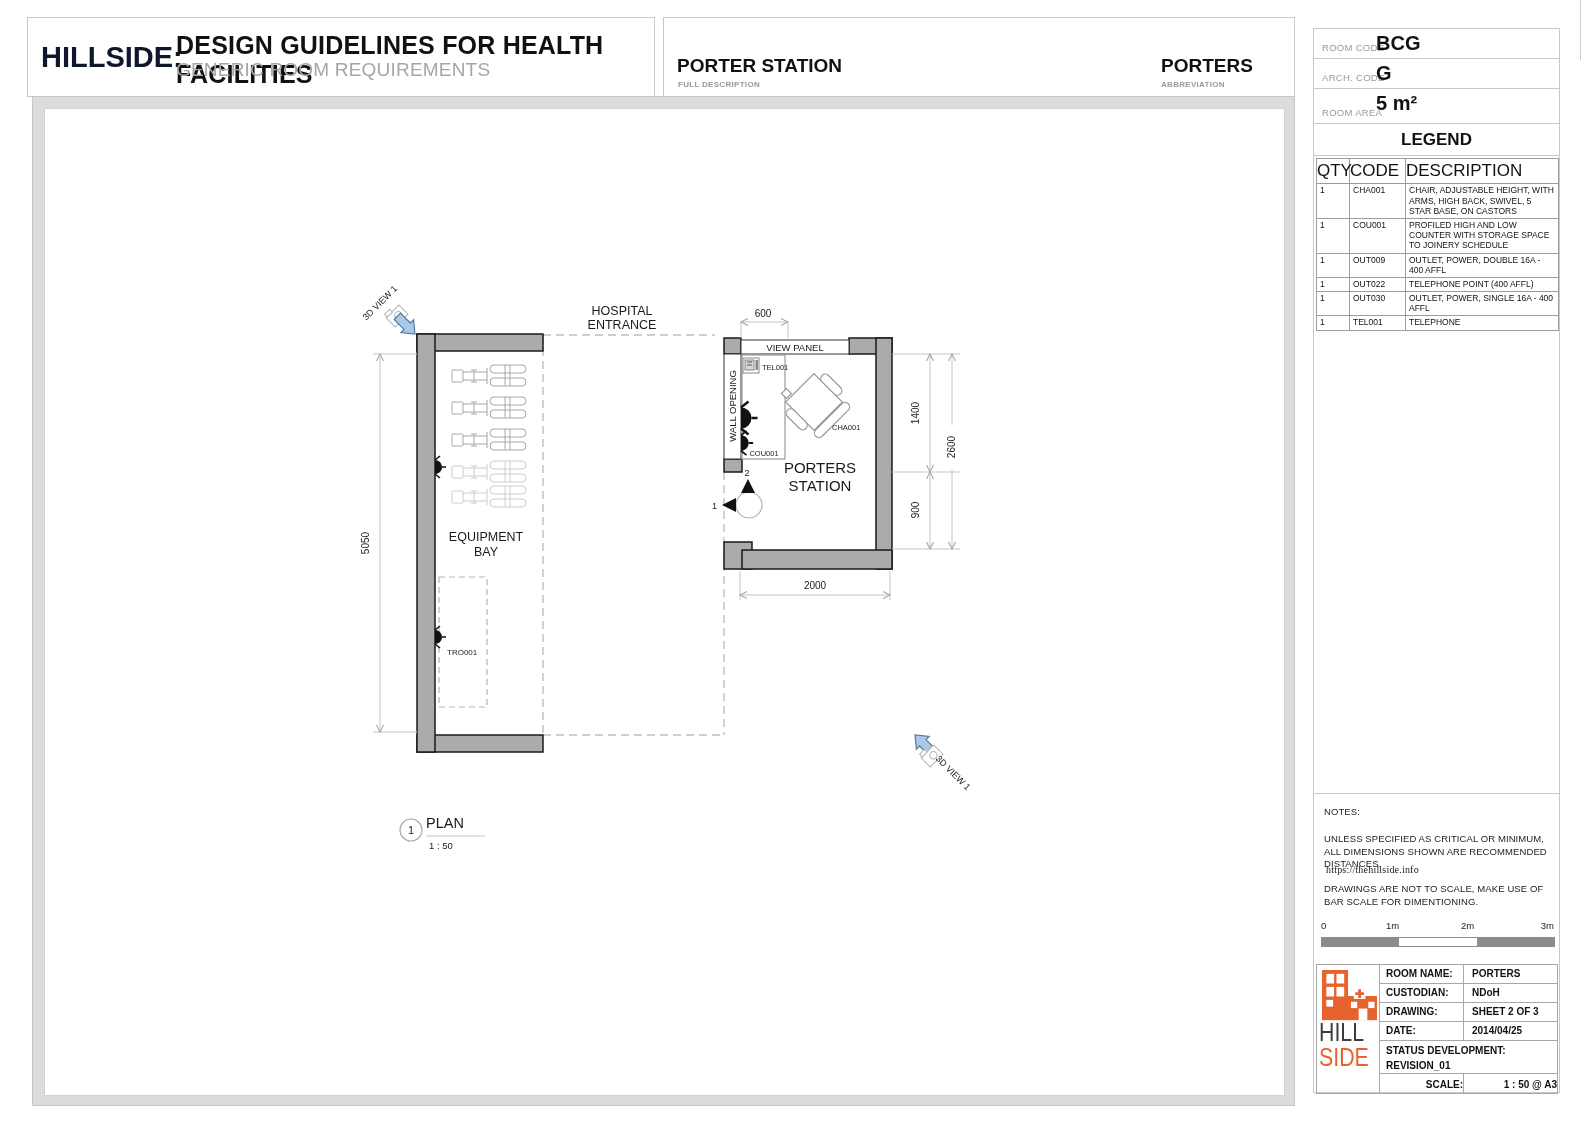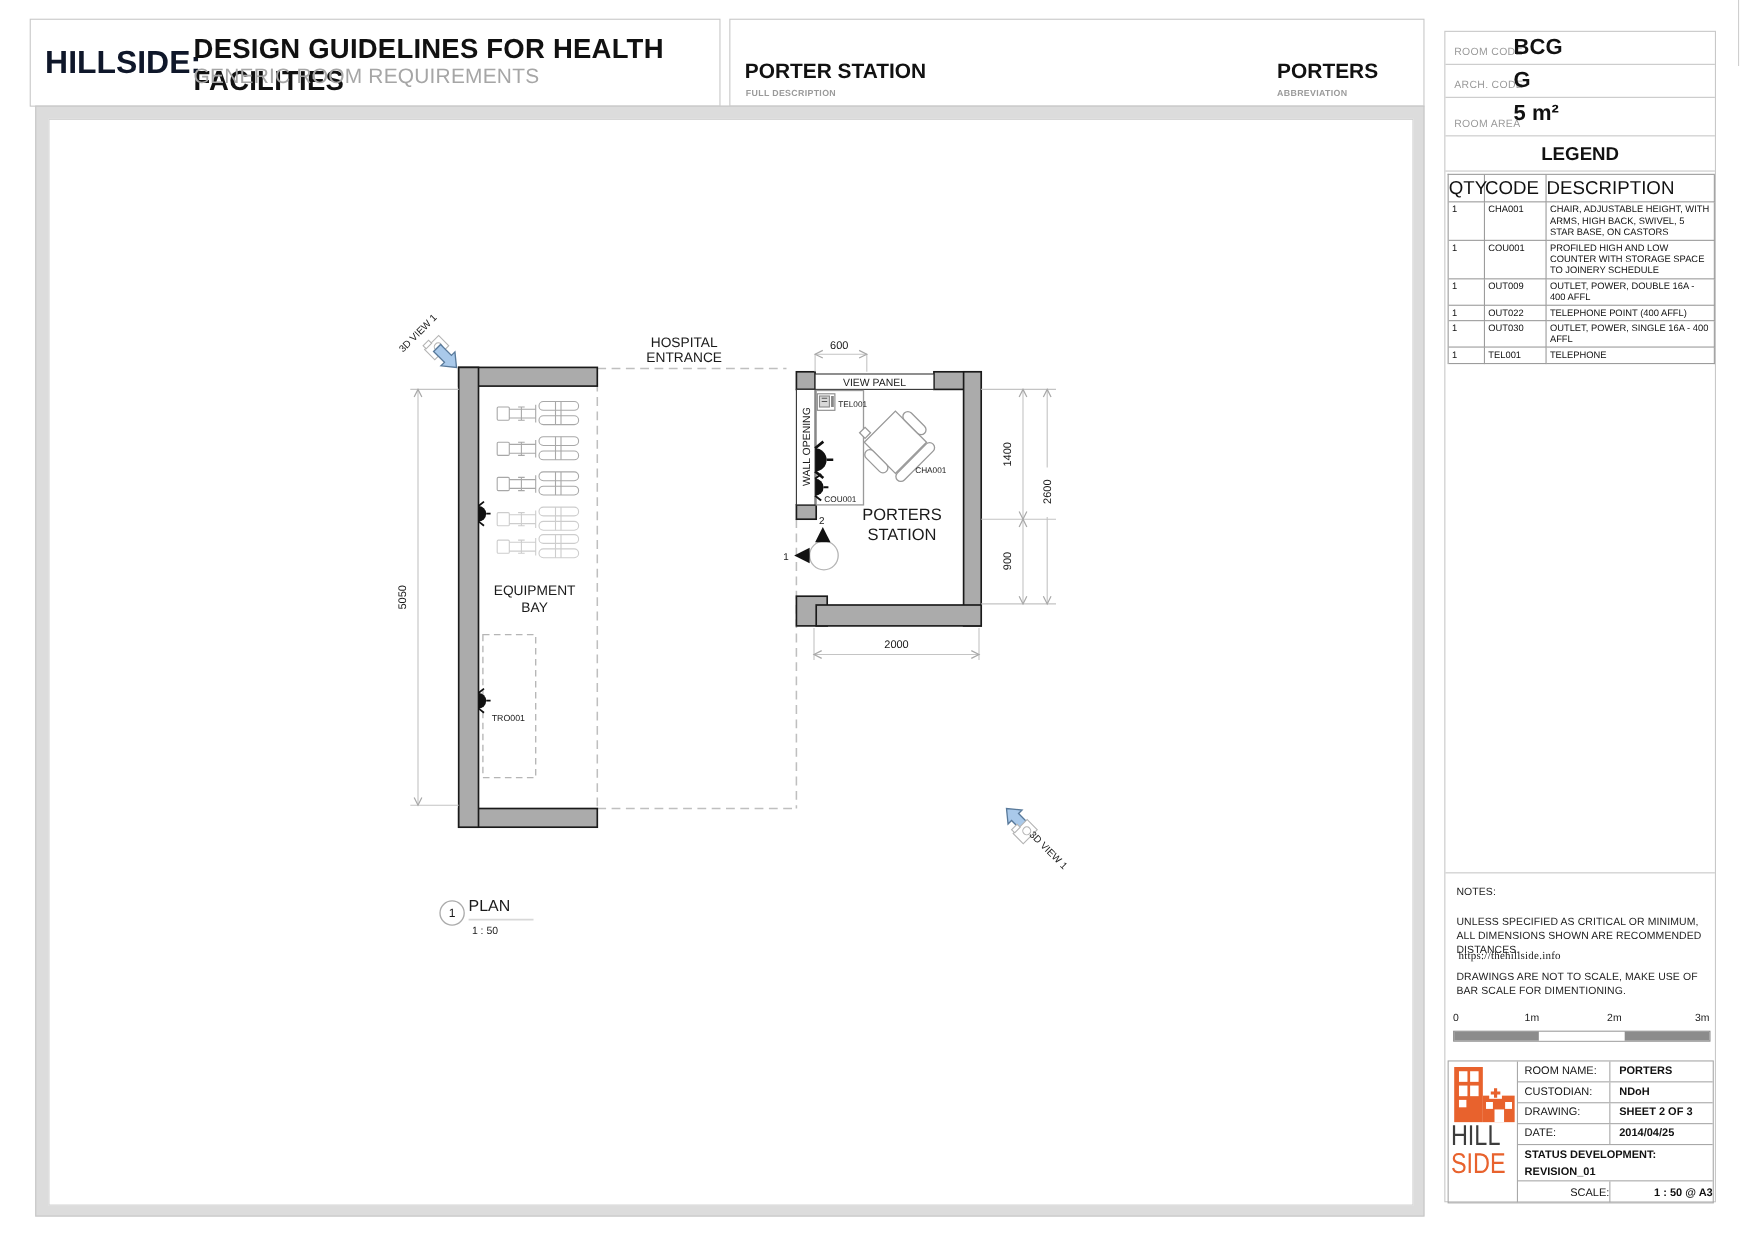--- a/index.html
+++ b/index.html
@@ -29,21 +29,21 @@
   .notes .nlabel{margin-top:12px;}
   .url{position:absolute;left:12px;top:835px;font-size:10px;color:#1a1a1a;letter-spacing:.2px;text-decoration:none;font-family:Liberation Serif, serif;}
   .bar-labels{position:absolute;left:0;top:891px;width:100%;font-size:9.5px;color:#222;}
   .bar{position:absolute;left:7px;top:908px;width:232px;height:8px;border:1px solid #8c8c8c;display:flex;}
   
   .tblock{position:absolute;left:2px;top:935px;width:242px;height:130px;border:1px solid #a8a8a8;box-sizing:border-box;display:flex;}
   .logo-cell{width:63px;border-right:1px solid #a8a8a8;box-sizing:border-box;position:relative;}
   .logo-word{position:absolute;left:2px;font-size:26px;line-height:.92;letter-spacing:0;transform:scaleX(.82);transform-origin:left;white-space:nowrap;}
   .tb-rows{flex:1;display:flex;flex-direction:column;}
   .tb-row{display:flex;height:19px;border-bottom:1px solid #a8a8a8;box-sizing:border-box;}
-  .tb-label{width:84px;border-right:1px solid #a8a8a8;box-sizing:border-box;font-size:10px;font-weight:normal;color:#111;padding:3px 0 0 6px;}
+  .tb-label{width:84px;border-right:1px solid #a8a8a8;box-sizing:border-box;font-size:10px;font-weight:bold;color:#111;padding:3px 0 0 6px;}
   .tb-value{flex:1;font-size:10px;font-weight:bold;color:#111;padding:3px 0 0 8px;}
   .tb-status{height:33px;border-bottom:1px solid #a8a8a8;box-sizing:border-box;font-size:10px;font-weight:bold;color:#111;padding:3px 0 0 6px;line-height:1.45;}
   .tb-scale{display:flex;flex:1;text-align:right;}
   .tb-scale .tb-label{border-right:1px solid #a8a8a8;}
   svg text{font-family:"Liberation Sans",sans-serif;}
   .edge-line{position:absolute;left:1580px;top:0;width:1px;height:60px;background:#cfcfcf;}
 </style>
 </head>
 <body>
 

